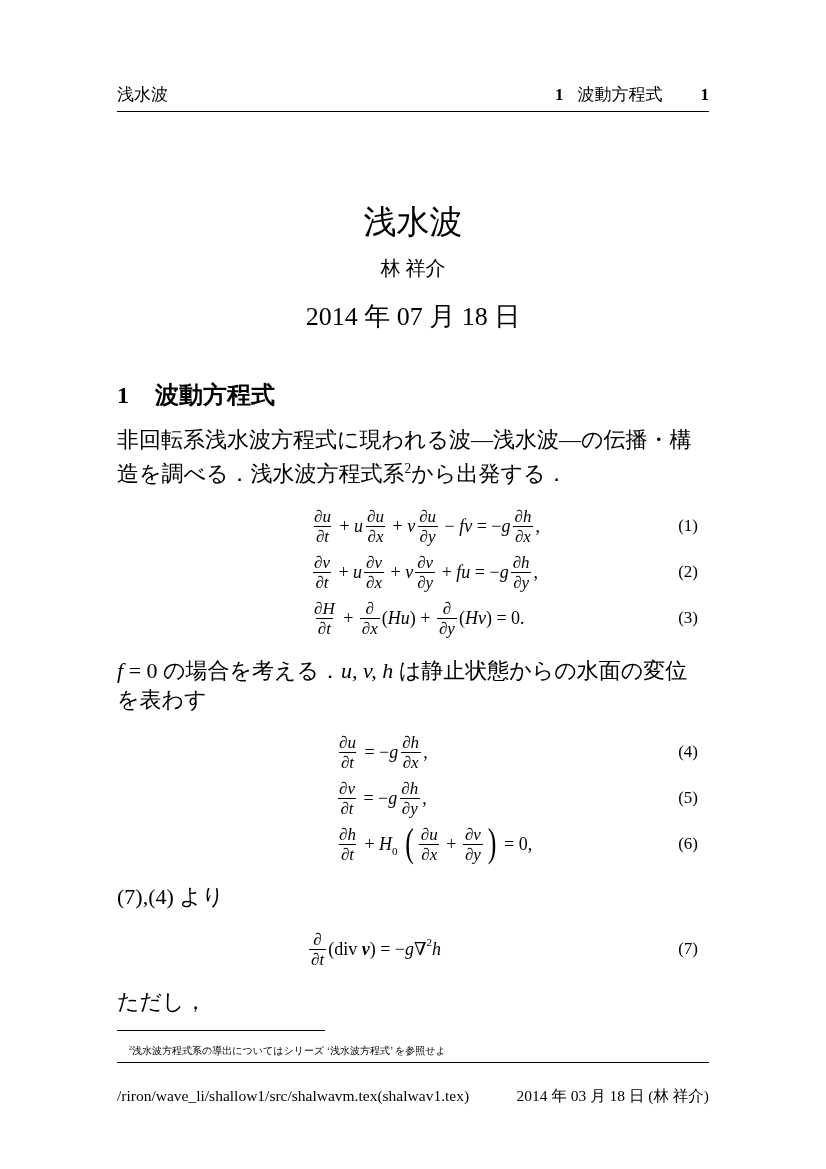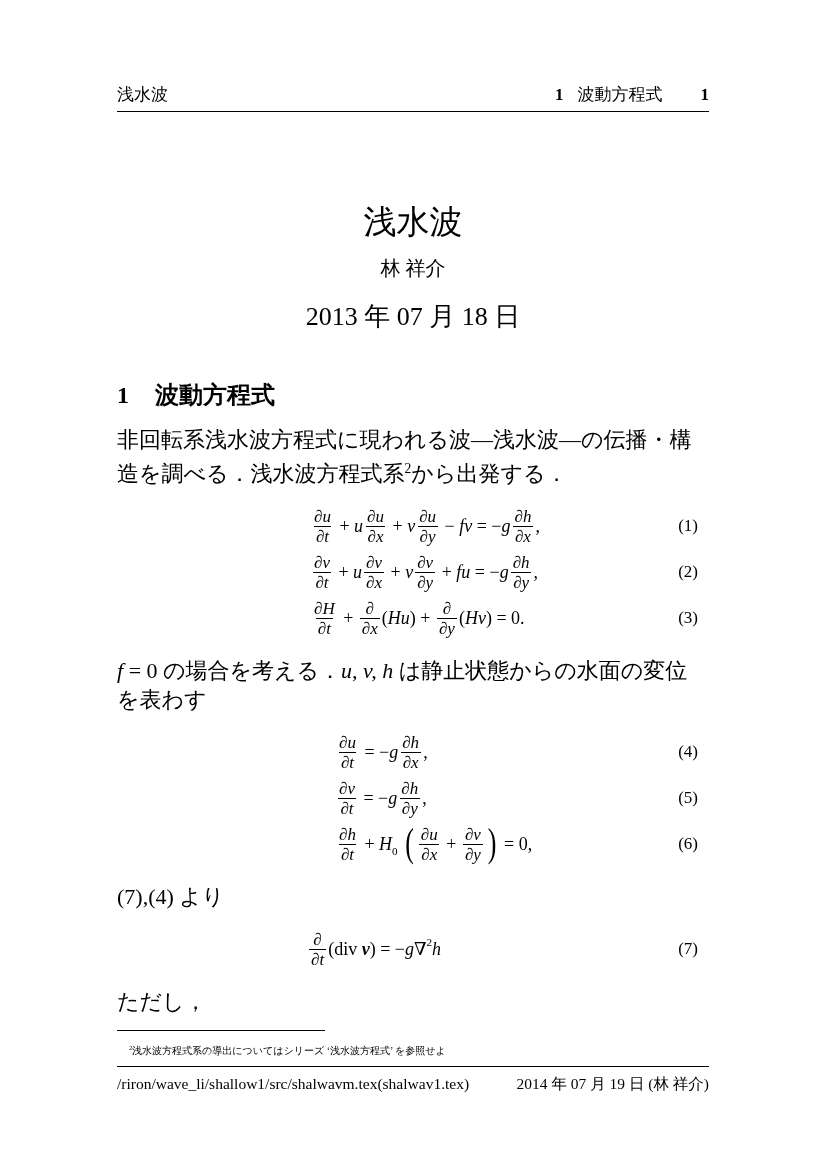--- a/index.html
+++ b/index.html
@@ -65,21 +65,21 @@
     font-size:26px;line-height:1;margin:0 3px;font-weight:normal;
   }
   
   .footnote-block{margin-top:14px;font-size:10px;font-family:Liberation Serif, serif;}
   .footnote-rule{width:208px;border-top:1px solid #000;height:0;margin-bottom:7px;}
   .footnote-text{padding-left:12px;line-height:20px;}
   
   .page-footer{
     margin-top:auto;
     border-top:1px solid #000;
-    padding-top:8px;
+    padding-top:24px;
     display:flex;align-items:flex-end;
     font-size:15.5px;line-height:18px;
   }
   .footer-right{margin-left:auto;}
 </style>
 </head>
 <body>
 
 <div class="page">
 
@@ -88,21 +88,21 @@
     <span class="rh-right">
       <span class="rh-sec-no">1</span>
       <span class="rh-sec-title">波動方程式</span>
       <span class="rh-page">1</span>
     </span>
   </div>
 
   <div class="title-block">
     <div class="doc-title">浅水波</div>
     <div class="doc-author">林 祥介</div>
-    <div class="doc-date">2013 年 07 月 18 日</div>
+    <div class="doc-date">2014 年 07 月 18 日</div>
   </div>
 
   <div class="section-heading">
     <span class="sec-no">1</span>
     <span class="sec-title">波動方程式</span>
   </div>
 
   <div id="flow">
       <div class="para"><span class="jp">非回転系浅水波方程式に現われる波—浅水波—の伝播・構造を調べる．浅水波方程式系</span><sup>2</sup><span class="jp">から出発する．</span></div>
       <div class="eqgroup">
@@ -144,16 +144,16 @@
       <div class="para"><span class="jp">ただし，</span></div>
     </div>
 
   <div class="footnote-block">
     <div class="footnote-rule"></div>
     <div class="footnote-text" id="footnote-text"><sup>2</sup><span class="jp">浅水波方程式系の導出についてはシリーズ ‘浅水波方程式’ を参照せよ</span></div>
   </div>
 
   <div class="page-footer">
     <span class="footer-left">/riron/wave_li/shallow1/src/shalwavm.tex(shalwav1.tex)</span>
-    <span class="footer-right">2014 年 07 月 19 日 (林 祥介)</span>
+    <span class="footer-right">2014 年 03 月 18 日 (林 祥介)</span>
   </div>
 
 </div>
 
 </body></html>

